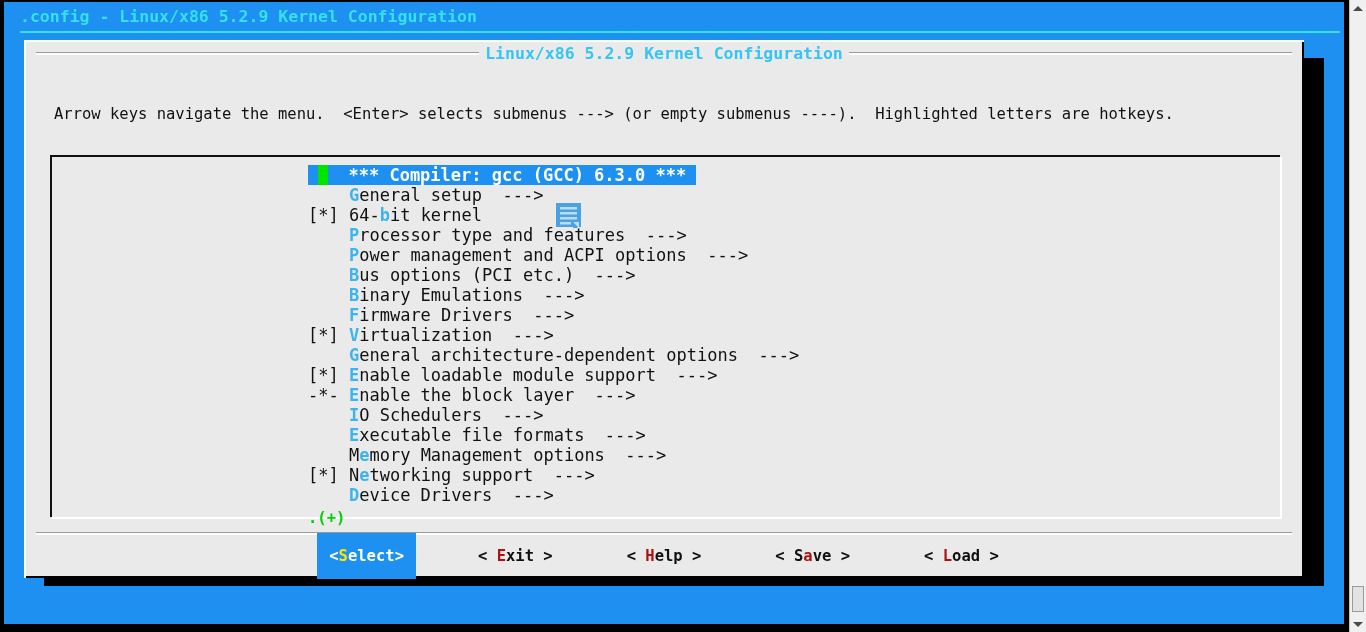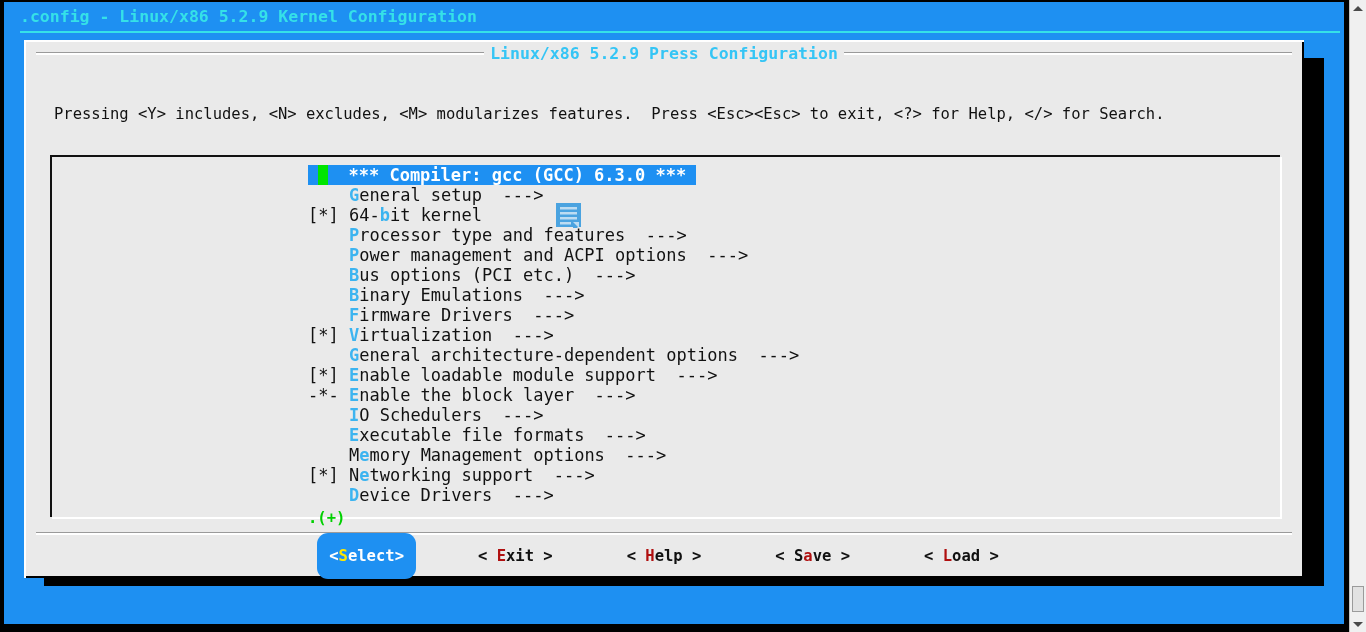--- a/index.html
+++ b/index.html
@@ -254,21 +254,20 @@
     gap: 0px;
     font-size: 15.5px;
   }
   .btn {
     white-space: pre;
     line-height: 22px;
     color: #111111;
     padding: 12px;
     margin: 0 25px;
     font-weight: bold;
-    border-radius: 11px;
   }
   .btn .hk { color: #b01010; font-weight: bold; }
   .btn.active {
     background: #1e90f2;
     color: #ffffff;
     font-weight: bold;
   }
   .btn.active .hk { color: #ffe800; }
 
   
@@ -333,24 +332,25 @@
   </div>
 
   <div id="dialog-shadow"></div>
 
   <div id="dialog"></div>
   <div id="dialog-frame-light"></div>
   <div id="dialog-frame-dark"></div>
 
   <div id="dialog-caption">
     <div id="caption-rule"></div>
-    <div id="dialog-title"><span>Linux/x86 5.2.9 Press Configuration</span></div>
+    <div id="dialog-title"><span>Linux/x86 5.2.9 Kernel Configuration</span></div>
   </div>
 
   <div id="help-block">
+    <div>Arrow keys navigate the menu.  &lt;Enter&gt; selects submenus ---&gt; (or empty submenus ----).  Highlighted letters are hotkeys.</div>
     <div>Pressing &lt;Y&gt; includes, &lt;N&gt; excludes, &lt;M&gt; modularizes features.  Press &lt;Esc&gt;&lt;Esc&gt; to exit, &lt;?&gt; for Help, &lt;/&gt; for Search.</div>
     <div>Legend: [*] built-in  [ ] excluded  &lt;M&gt; module  &lt; &gt; module capable</div>
   </div>
 
   <div id="listbox"></div>
   <div id="listbox-light"></div>
 
   <div id="menu"><div class="menu-row selected"><span class="sel-wrap"><span class="sel-pad"></span><span class="sel-cursor"></span><span>  *** Compiler: gcc (GCC) 6.3.0 *** </span></span></div><div class="menu-row"><span>    </span><span class="hot">G</span><span>eneral setup</span><span class="sep">  ---&gt;</span></div><div class="menu-row"><span>[*] </span><span>64-</span><span class="hot">b</span><span>it kernel</span></div><div class="menu-row"><span>    </span><span class="hot">P</span><span>rocessor type and features</span><span class="sep">  ---&gt;</span></div><div class="menu-row"><span>    </span><span class="hot">P</span><span>ower management and ACPI options</span><span class="sep">  ---&gt;</span></div><div class="menu-row"><span>    </span><span class="hot">B</span><span>us options (PCI etc.)</span><span class="sep">  ---&gt;</span></div><div class="menu-row"><span>    </span><span class="hot">B</span><span>inary Emulations</span><span class="sep">  ---&gt;</span></div><div class="menu-row"><span>    </span><span class="hot">F</span><span>irmware Drivers</span><span class="sep">  ---&gt;</span></div><div class="menu-row"><span>[*] </span><span class="hot">V</span><span>irtualization</span><span class="sep">  ---&gt;</span></div><div class="menu-row"><span>    </span><span class="hot">G</span><span>eneral architecture-dependent options</span><span class="sep">  ---&gt;</span></div><div class="menu-row"><span>[*] </span><span class="hot">E</span><span>nable loadable module support</span><span class="sep">  ---&gt;</span></div><div class="menu-row"><span>-*- </span><span class="hot">E</span><span>nable the block layer</span><span class="sep">  ---&gt;</span></div><div class="menu-row"><span>    </span><span class="hot">I</span><span>O Schedulers</span><span class="sep">  ---&gt;</span></div><div class="menu-row"><span>    </span><span class="hot">E</span><span>xecutable file formats</span><span class="sep">  ---&gt;</span></div><div class="menu-row"><span>    </span><span>M</span><span class="hot">e</span><span>mory Management options</span><span class="sep">  ---&gt;</span></div><div class="menu-row"><span>[*] </span><span>N</span><span class="hot">e</span><span>tworking support</span><span class="sep">  ---&gt;</span></div><div class="menu-row"><span>    </span><span class="hot">D</span><span>evice Drivers</span><span class="sep">  ---&gt;</span></div></div>
 
   <div id="scroll-indicator">.(+)</div>

